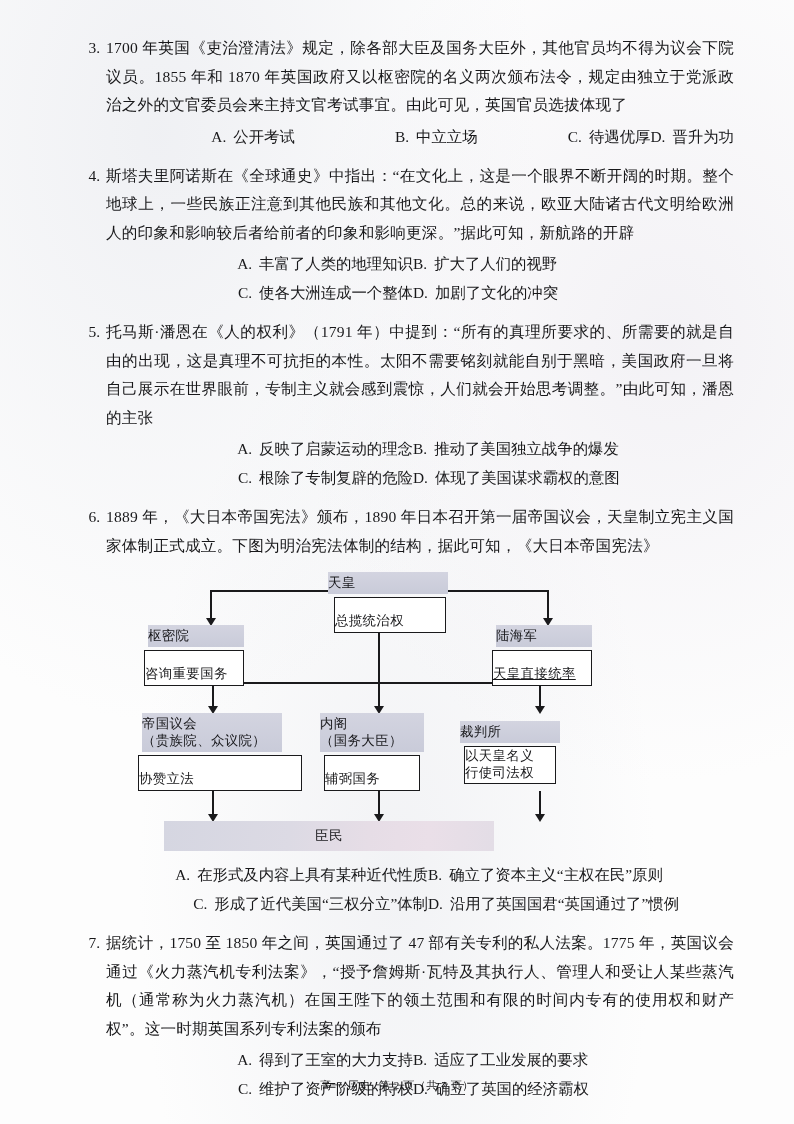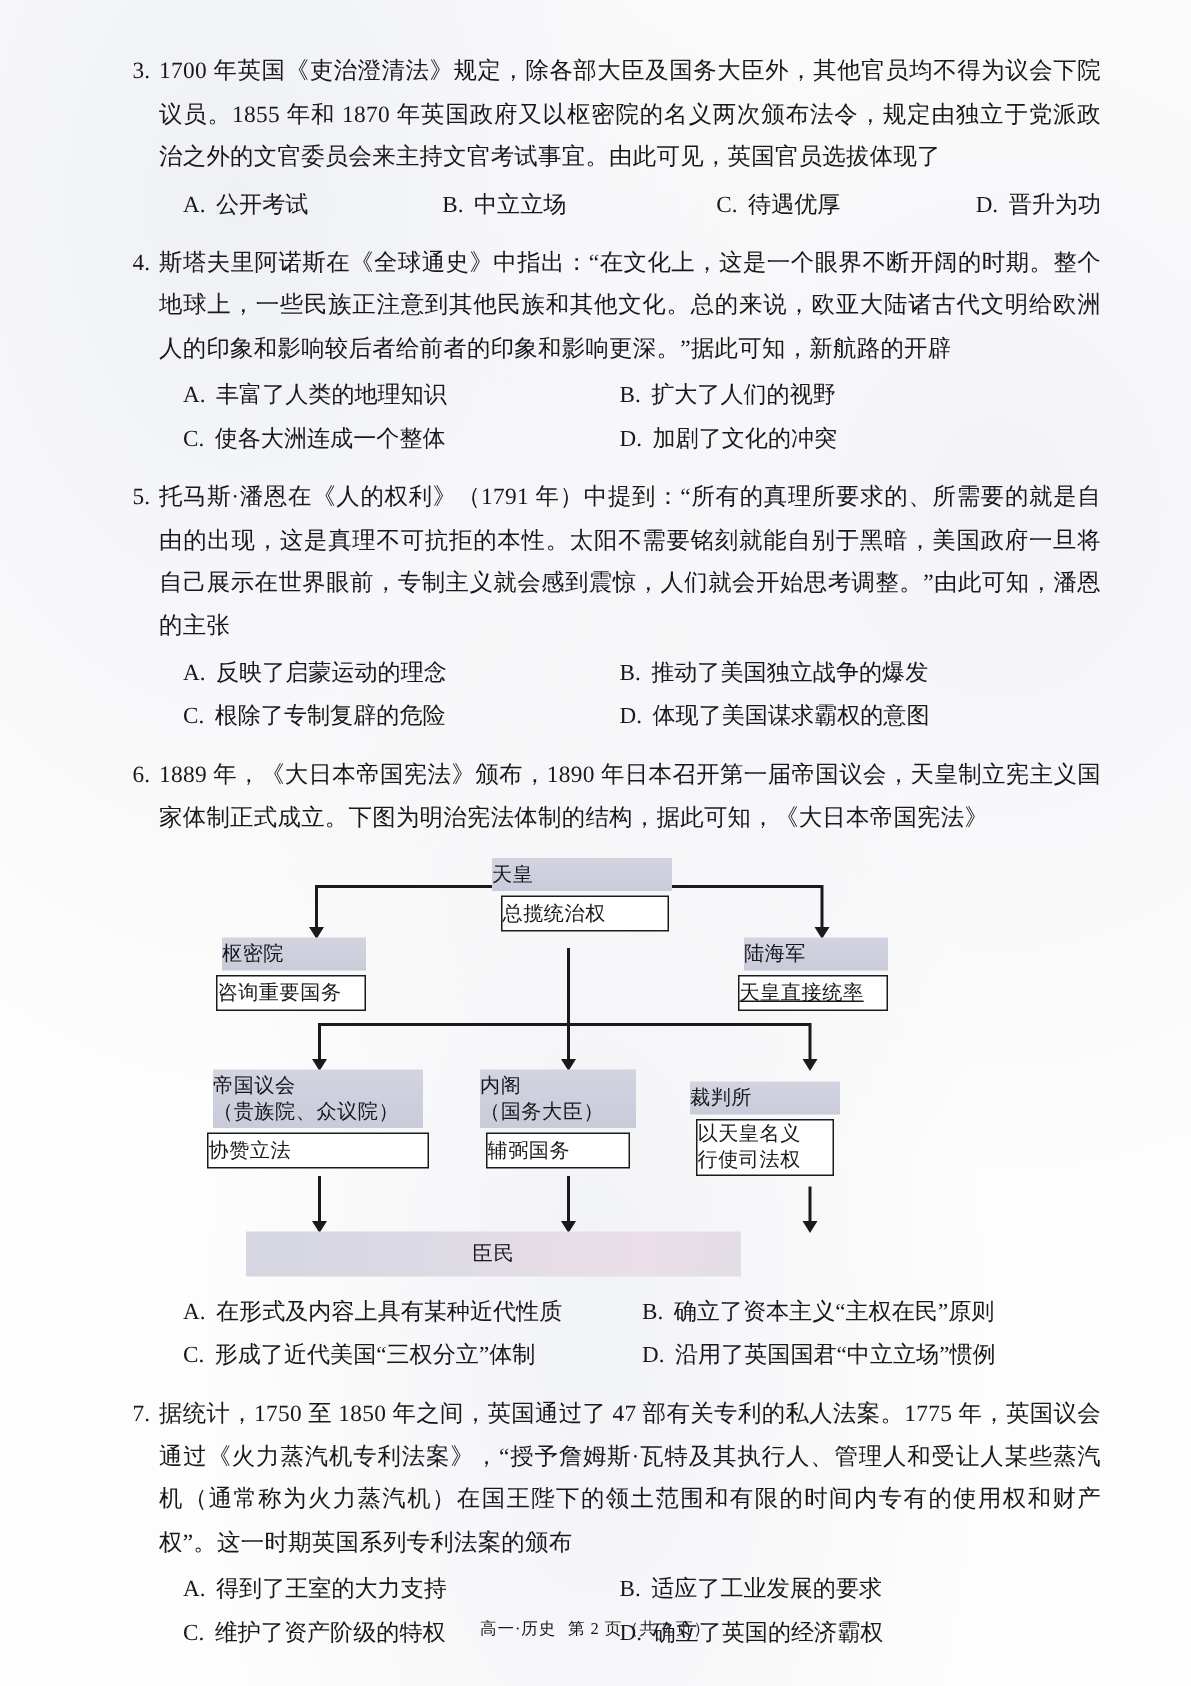--- a/index.html
+++ b/index.html
@@ -56,20 +56,21 @@
     text-justify: inter-ideograph;
     letter-spacing: .2px;
   }
   .opts {
     margin-top: 2px;
     margin-left: 16px;
   }
   .opt-row {
     display: flex;
     line-height: 29px;
+    text-align: right;
   }
   .opt {
     font-size: 15.4px;
     white-space: nowrap;
   }
   .opt .lab { margin-right: 7px; }
 
   
   .opts-4 .opt:nth-child(1) { width: 176px; }
   .opts-4 .opt:nth-child(2) { width: 186px; }
@@ -96,21 +97,21 @@
   }
   .node .hd {
     background: linear-gradient(180deg, #d3d4e0 0%, #c9cbd9 100%);
     color: #17171a;
     padding: 2px 0 3px;
     letter-spacing: .4px;
   }
   .node .bd {
     border: 1.4px solid #1a1a1c;
     background: #ffffff;
-    padding: 2px 0 3px;
+    padding: 14px 0 3px;
     letter-spacing: .4px;
   }
   .bd.two { line-height: 16.5px; padding: 1px 0 2px; }
 
   .bar-subjects {
     position: absolute;
     font-size: 13.6px;
     text-align: center;
     line-height: 30px;
     height: 30px;
@@ -270,21 +271,21 @@
           <div class="node" style="left:372px; top:84px; width:100px;text-decoration:underline;">
             <div class="bd">天皇直接统率</div>
           </div>
 
           <div class="node" style="left:22px; top:147px; width:140px;">
             <div class="hd">
               <div>帝国议会</div>
               <div>（贵族院、众议院）</div>
             </div>
           </div>
-          <div class="node" style="left:18px; top:189px; width:148px;">
+          <div class="node" style="left:18px; top:189px; width:164px;">
             <div class="bd">协赞立法</div>
           </div>
 
           <div class="node" style="left:200px; top:147px; width:104px;">
             <div class="hd">
               <div>内阁</div>
               <div>（国务大臣）</div>
             </div>
           </div>
           <div class="node" style="left:204px; top:189px; width:96px;">
@@ -311,21 +312,21 @@
             </div>
             <div class="opt">
               <span class="lab">B.</span><span>确立了资本主义“主权在民”原则</span>
             </div>
           </div>
           <div class="opt-row">
             <div class="opt">
               <span class="lab">C.</span><span>形成了近代美国“三权分立”体制</span>
             </div>
             <div class="opt">
-              <span class="lab">D.</span><span>沿用了英国国君“中立立场”惯例</span>
+              <span class="lab">D.</span><span>沿用了英国国君“英国通过了”惯例</span>
             </div>
           </div>
         </div>
       </div>
     </div>
 
     <div class="q">
       <div class="q-num">7.</div>
       <div class="q-body">
         <div class="q-stem">据统计，1750 至 1850 年之间，英国通过了 47 部有关专利的私人法案。1775 年，英国议会通过《火力蒸汽机专利法案》，“授予詹姆斯·瓦特及其执行人、管理人和受让人某些蒸汽机（通常称为火力蒸汽机）在国王陛下的领土范围和有限的时间内专有的使用权和财产权”。这一时期英国系列专利法案的颁布</div>

